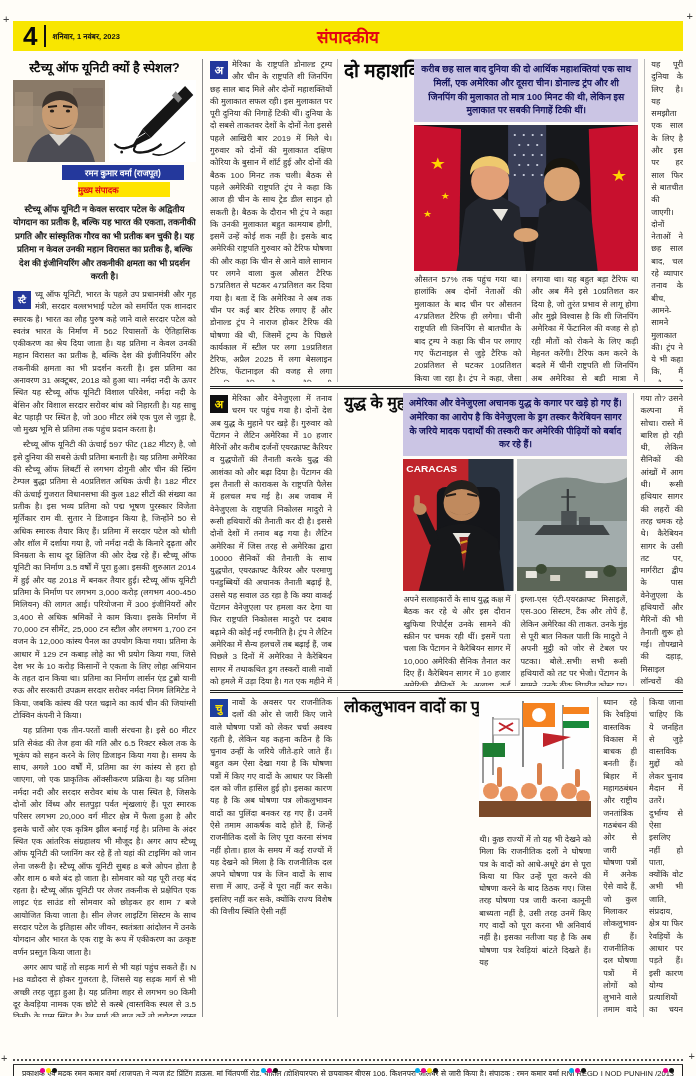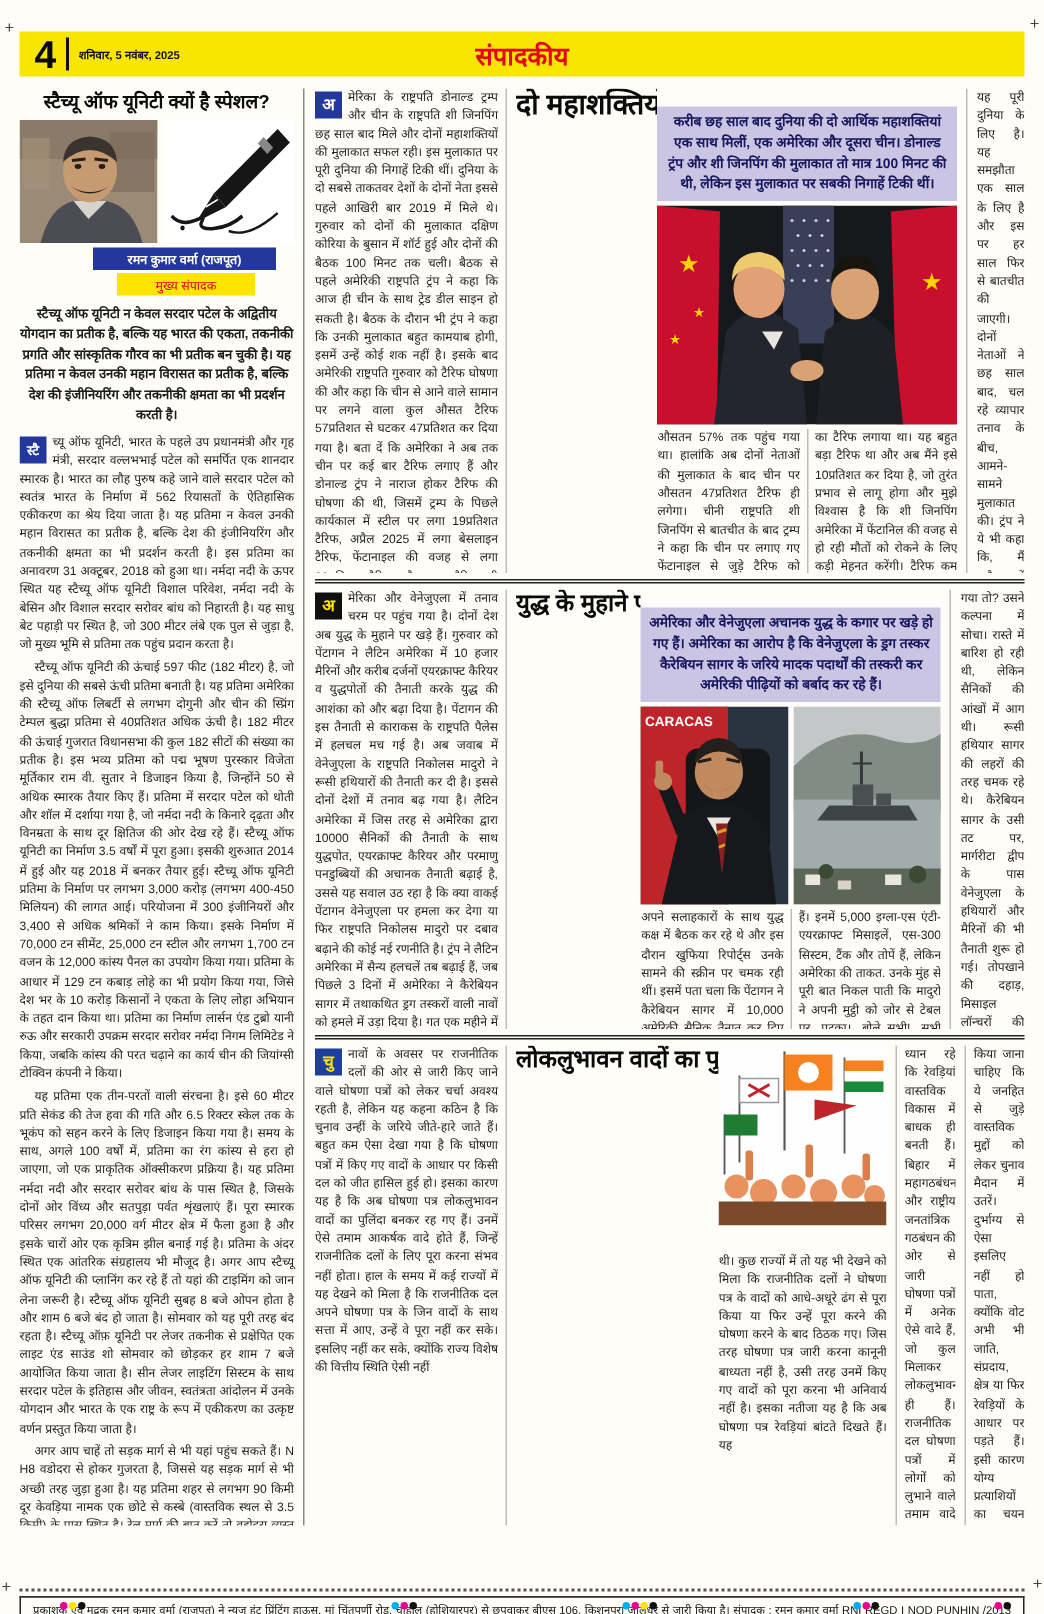--- a/index.html
+++ b/index.html
@@ -29,22 +29,22 @@
   .content { position:absolute; top:59px; left:13px; right:13px; height:958px; display:flex; gap:7px; }
 
   
   .colL { width:190px; border-right:1px solid #888; padding-right:6px; overflow:hidden; }
   .colL-head { font-size:12.5px; font-weight:bold; text-align:center; white-space:nowrap;
     overflow:hidden; margin-bottom:4px; color:#0a0a0a; }
   .author-row { display:flex; gap:4px; height:82px; }
   .author-row svg { display:block; }
   .name-bar { background:#24389c; color:#fff; font-size:8.4px; font-weight:bold;
     text-align:center; padding:2px 0; width:122px; margin:3px 12px 0 auto; }
-  .role-bar { background:#ffe400; color:#e30613; font-size:8.4px; font-weight:normal;
-    text-align:center; padding:2px 0; width:92px; margin:2px 26px 0 auto; }
+  .role-bar { background:#ffe400; color:#e30613; font-size:8.4px; font-weight:bold;
+    padding:2px 0; width:92px; margin:2px 26px 0 auto; }
   .intro { font-size:8.7px; font-weight:bold; text-align:center; line-height:1.55; margin:6px 0 5px; }
 
   .bt { font-size:8.1px; line-height:1.52; text-align:justify; color:#1d1d1d; }
   .bt p { margin-bottom:3px; }
   .indent { text-indent:10px; }
 
   .dc { float:left; width:18px; height:18px; margin:2px 4px 1px 0; background:#24389c; color:#fff;
     font-weight:bold; font-size:11px; line-height:18px; text-align:center; }
   .dc.small { font-size:9px; }
   .dc.black { background:#101010; color:#ffe400; }
@@ -55,21 +55,21 @@
   .art { display:flex; gap:6px; overflow:hidden; }
   .art1 { height:330px; border-bottom:3px double #222; padding-bottom:4px; margin-bottom:4px; }
   .art2 { height:300px; border-bottom:3px double #222; padding-bottom:4px; margin-bottom:4px; }
   .art3 { flex:1; }
   .a-lcol { width:128px; border-right:1px solid #bbb; padding-right:5px; overflow:hidden; flex-shrink:0; }
   .a-rest { flex:1; display:flex; flex-direction:row; min-width:0; }
   .a-head { font-weight:bold; text-align:center; color:#0a0a0a; white-space:nowrap;
     overflow:hidden; line-height:1.25; margin-bottom:3px; }
   .h1a { font-size:19px; } .h2a { font-size:16px; } .h3a { font-size:16px; }
   .a-body { display:flex; gap:6px; flex:1; min-height:0; }
-  .a-mid { width:200px; display:flex; flex-direction:column; min-height:0; flex-shrink:0;margin-top:12px; }
+  .a-mid { width:224px; display:flex; flex-direction:column; min-height:0; flex-shrink:0; }
   .a-rcol { flex:1; border-left:1px solid #bbb; padding-left:6px; overflow:hidden; }
   .standfirst { background:#cbc5e4; color:#15155c; font-size:9.2px; font-weight:bold;
     text-align:center; line-height:1.5; padding:4px 5px; margin-bottom:3px; }
   .photo { width:100%; display:block; }
   .underphoto { flex:1; min-height:0; overflow:hidden; margin-top:3px;
     column-count:2; column-gap:10px; column-rule:1px solid #bbb; }
   .duo { display:flex; gap:3px; height:132px; }
   .duo svg { display:block; }
 
   
@@ -94,21 +94,21 @@
 <body>
 
 <div id="page">
 
   <span class="crop" style="top:13px;left:3px;">+</span>
   <span class="crop" style="top:10px;right:3px;">+</span>
 
   <div class="mast-bar">
     <span class="pageno">4</span>
     <span class="mast-div"></span>
-    <span class="mast-date">शनिवार, 5 नवंबर, 2025</span>
+    <span class="mast-date">शनिवार, 1 नवंबर, 2023</span>
     <span class="section-title">संपादकीय</span>
   </div>
 
   <div class="content">
 
     <div class="colL">
       <div class="colL-head">स्टैच्यू ऑफ यूनिटी क्यों है स्पेशल?</div>
       <div class="author-row">
         <span>
           <svg width="92" height="82" viewBox="0 0 92 82">

